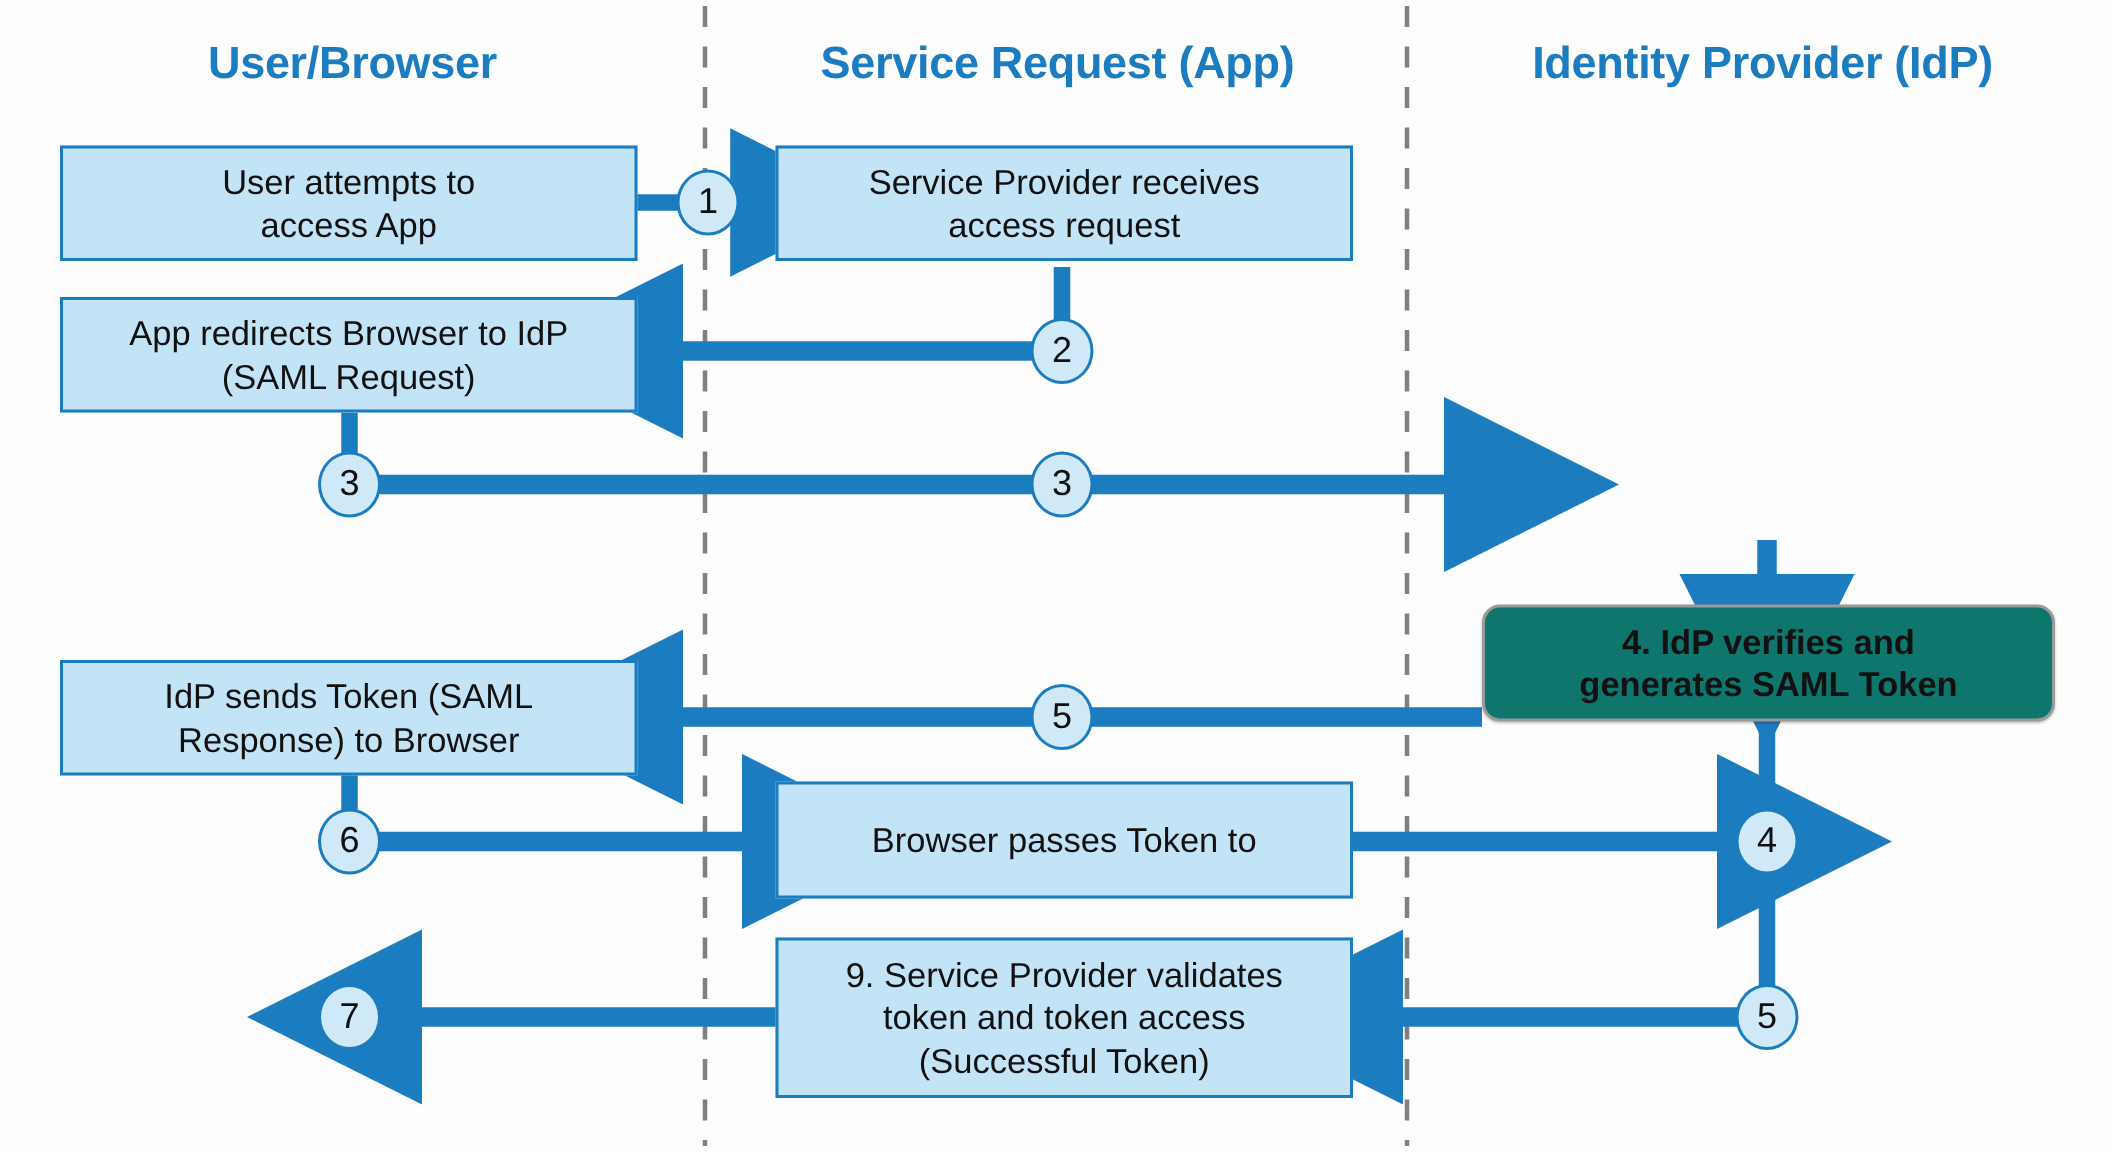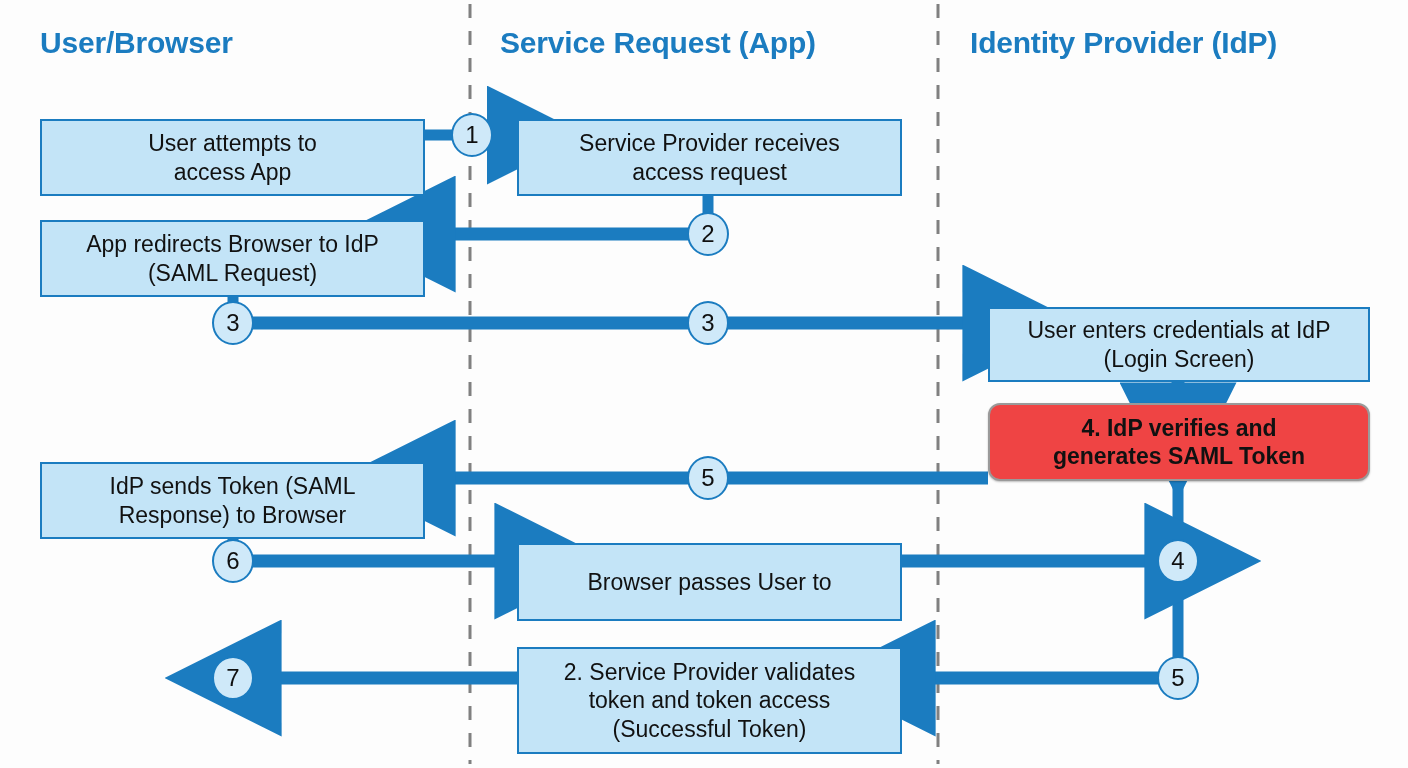--- a/index.html
+++ b/index.html
@@ -20,42 +20,42 @@
     position: absolute;
     left: 0; top: 0;
     width: 1408px;
     height: 768px;
   }
   .lane-title {
     position: absolute;
     color: #1b7cc0;
     font-weight: bold;
     font-size: 30px;
+    text-align: center;
     white-space: nowrap;
     letter-spacing: -0.2px;
   }
   .node {
     position: absolute;
     box-sizing: border-box;
     display: flex;
     align-items: center;
     justify-content: center;
     text-align: center;
     color: #111111;
     font-size: 23px;
     line-height: 1.22;
     padding: 2px 8px;
   }
   .node-blue {
     background: #c3e4f7;
     border: 2.5px solid #1b7cc0;
-    margin-top: 22px;
   }
   .node-gray {
-    background: #ef4444;
+    background: #0f766e;
     border: 2.5px solid #9a9a9a;
     border-radius: 12px;
     font-weight: bold;
     box-shadow: 0 1px 2px rgba(0,0,0,0.25);
   }
   .node span { display: block; }
   .step-badge {
     position: absolute;
     box-sizing: border-box;
     width: 42px;
@@ -145,50 +145,44 @@
     </div>
   </div>
 
   <div class="node node-blue" style="left:40px; top:198px; width:385px; height:77px;">
     <div>
       <span>App redirects Browser to IdP</span>
       <span>(SAML Request)</span>
     </div>
   </div>
 
-  <div class="node node-blue" style="left:988px; top:285px; width:382px; height:75px;">
-    <div>
-      <span>User enters credentials at IdP</span>
-      <span>(Login Screen)</span>
-    </div>
-  </div>
 
   <div class="node node-gray" style="left:988px; top:403px; width:382px; height:78px;">
     <div>
       <span>4. IdP verifies and</span>
       <span>generates SAML Token</span>
     </div>
   </div>
 
   <div class="node node-blue" style="left:40px; top:440px; width:385px; height:77px;">
     <div>
       <span>IdP sends Token (SAML</span>
       <span>Response) to Browser</span>
     </div>
   </div>
 
   <div class="node node-blue" style="left:517px; top:521px; width:385px; height:78px;">
     <div>
-      <span>Browser passes User to</span>
+      <span>Browser passes Token to</span>
     </div>
   </div>
 
   <div class="node node-blue" style="left:517px; top:625px; width:385px; height:107px;">
     <div>
-      <span>2. Service Provider validates</span>
+      <span>9. Service Provider validates</span>
       <span>token and token access</span>
       <span>(Successful Token)</span>
     </div>
   </div>
 
   <div class="step-badge" style="left:451px; top:113px;">1</div>
   <div class="step-badge" style="left:687px; top:212px;">2</div>
   <div class="step-badge" style="left:212px; top:301px;">3</div>
   <div class="step-badge" style="left:687px; top:301px;">3</div>
   <div class="step-badge" style="left:687px; top:456px;">5</div>

